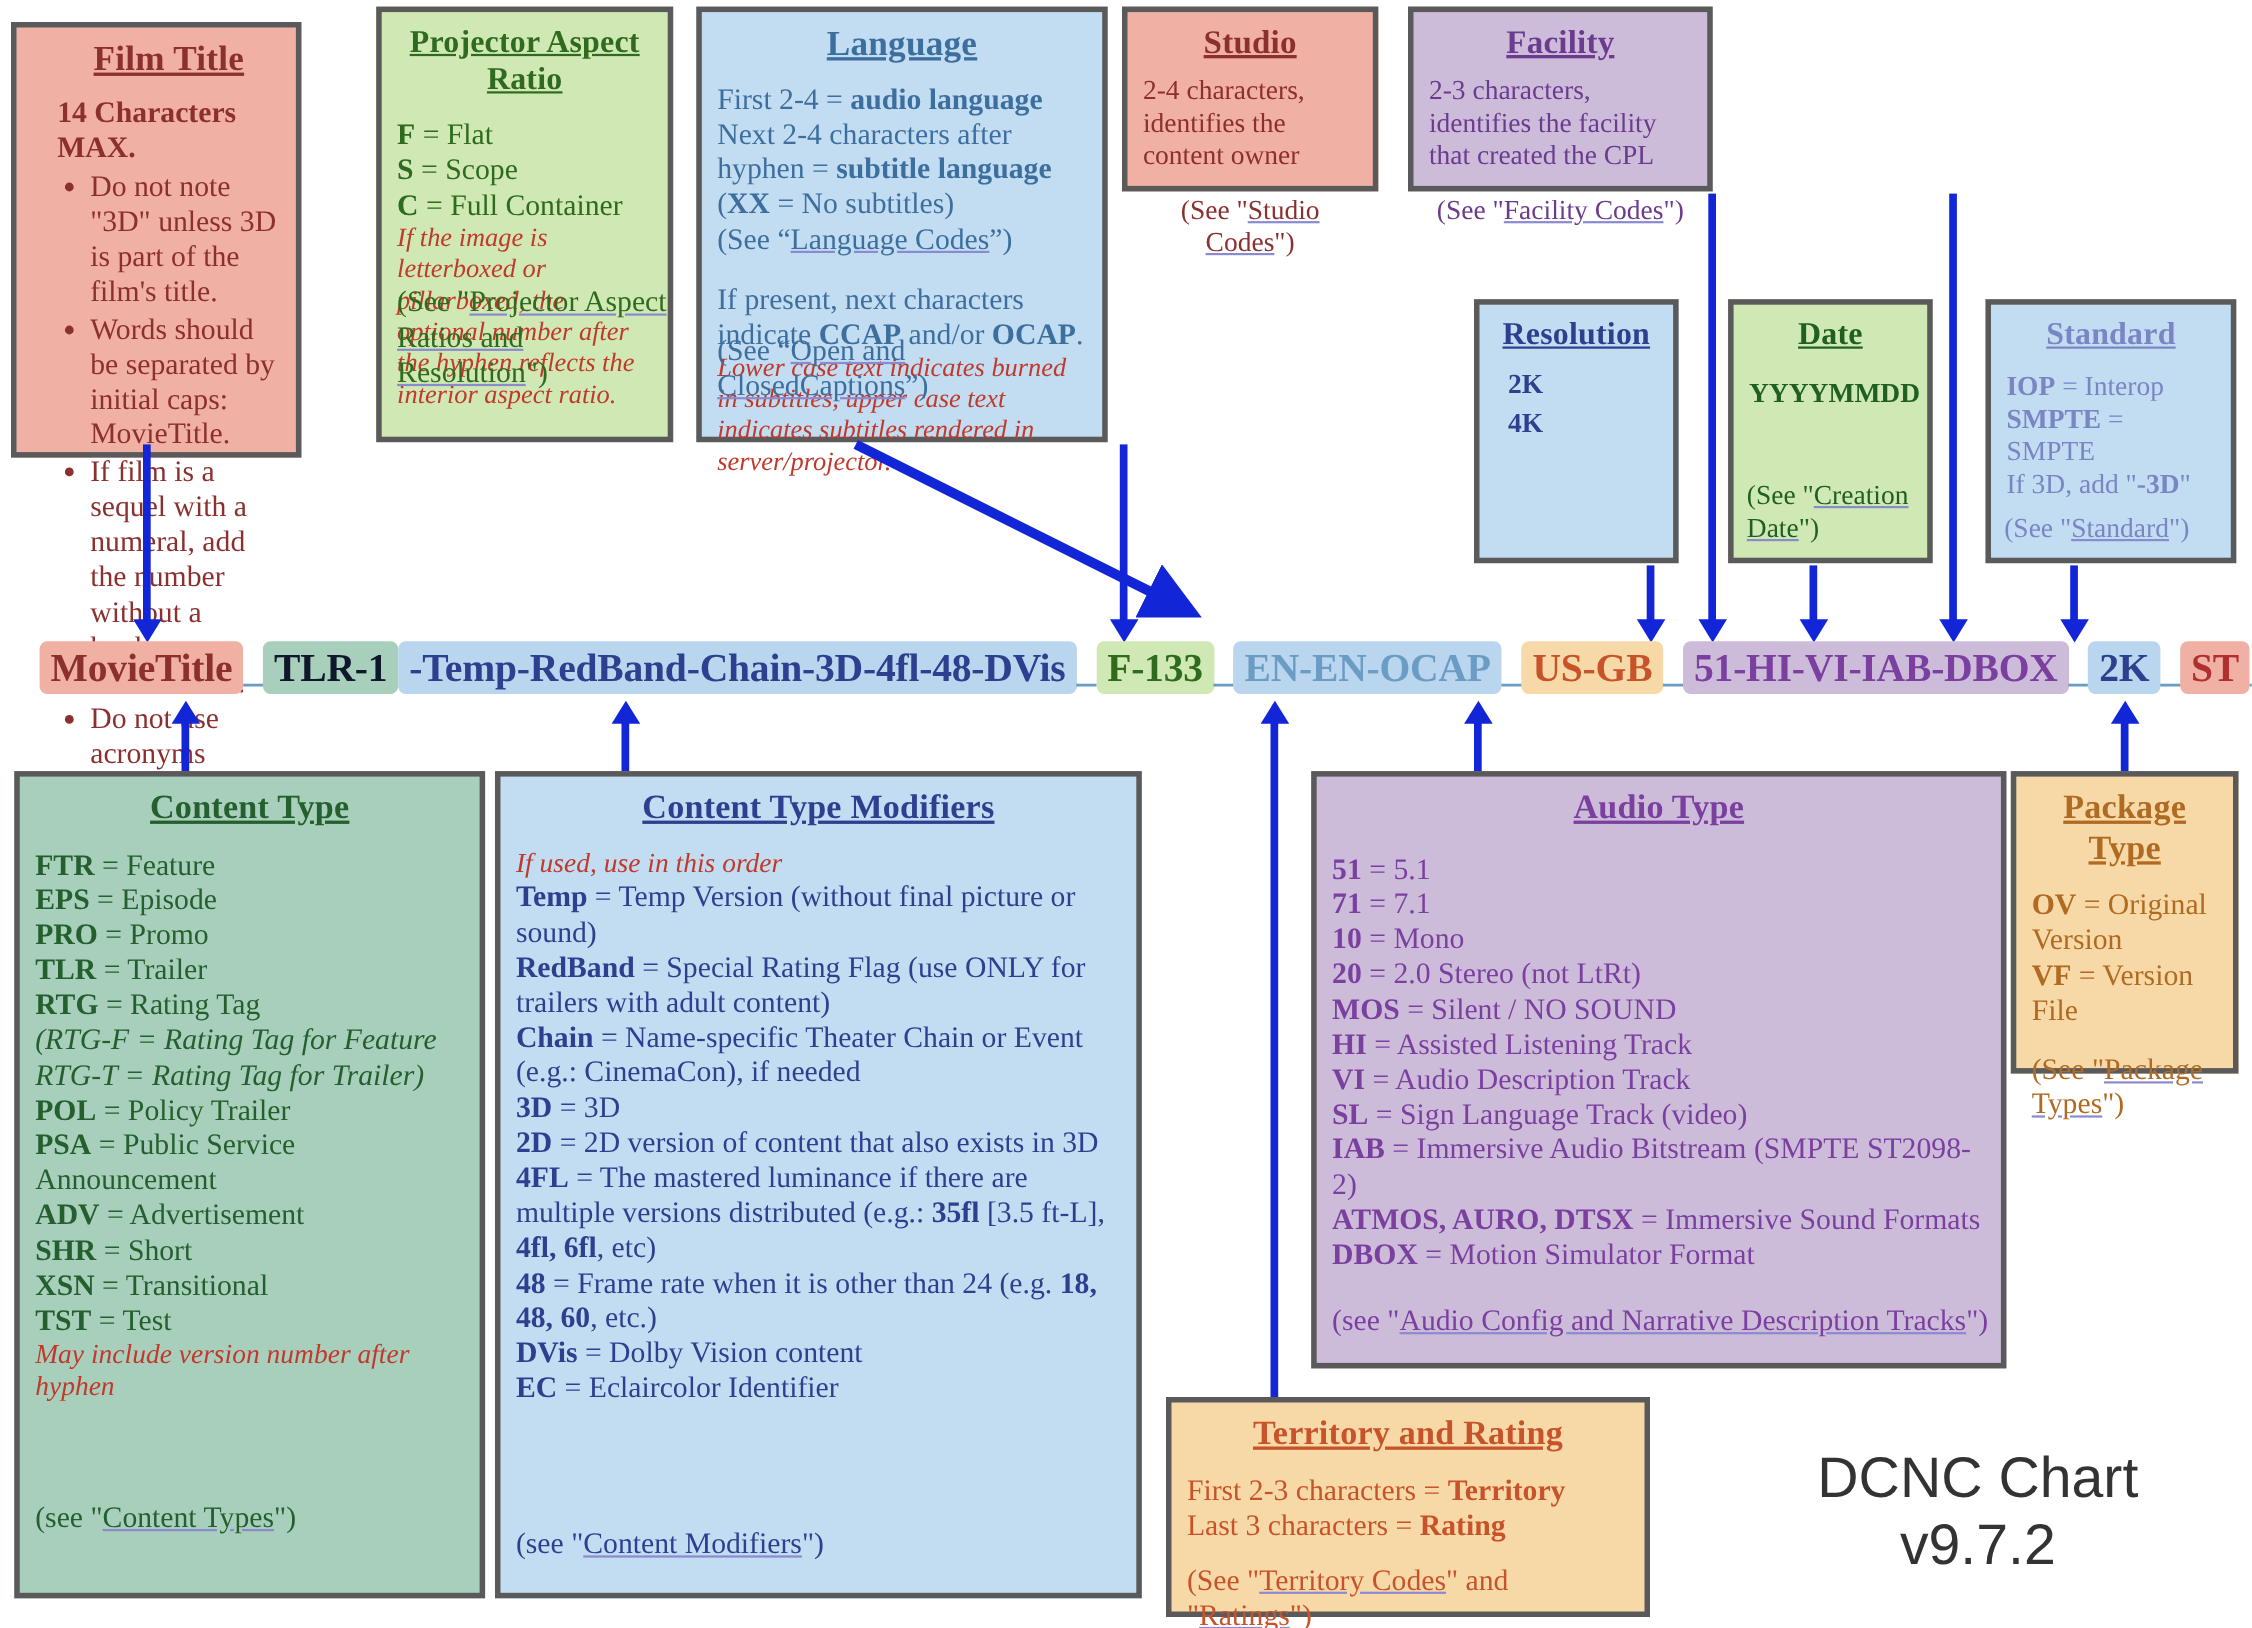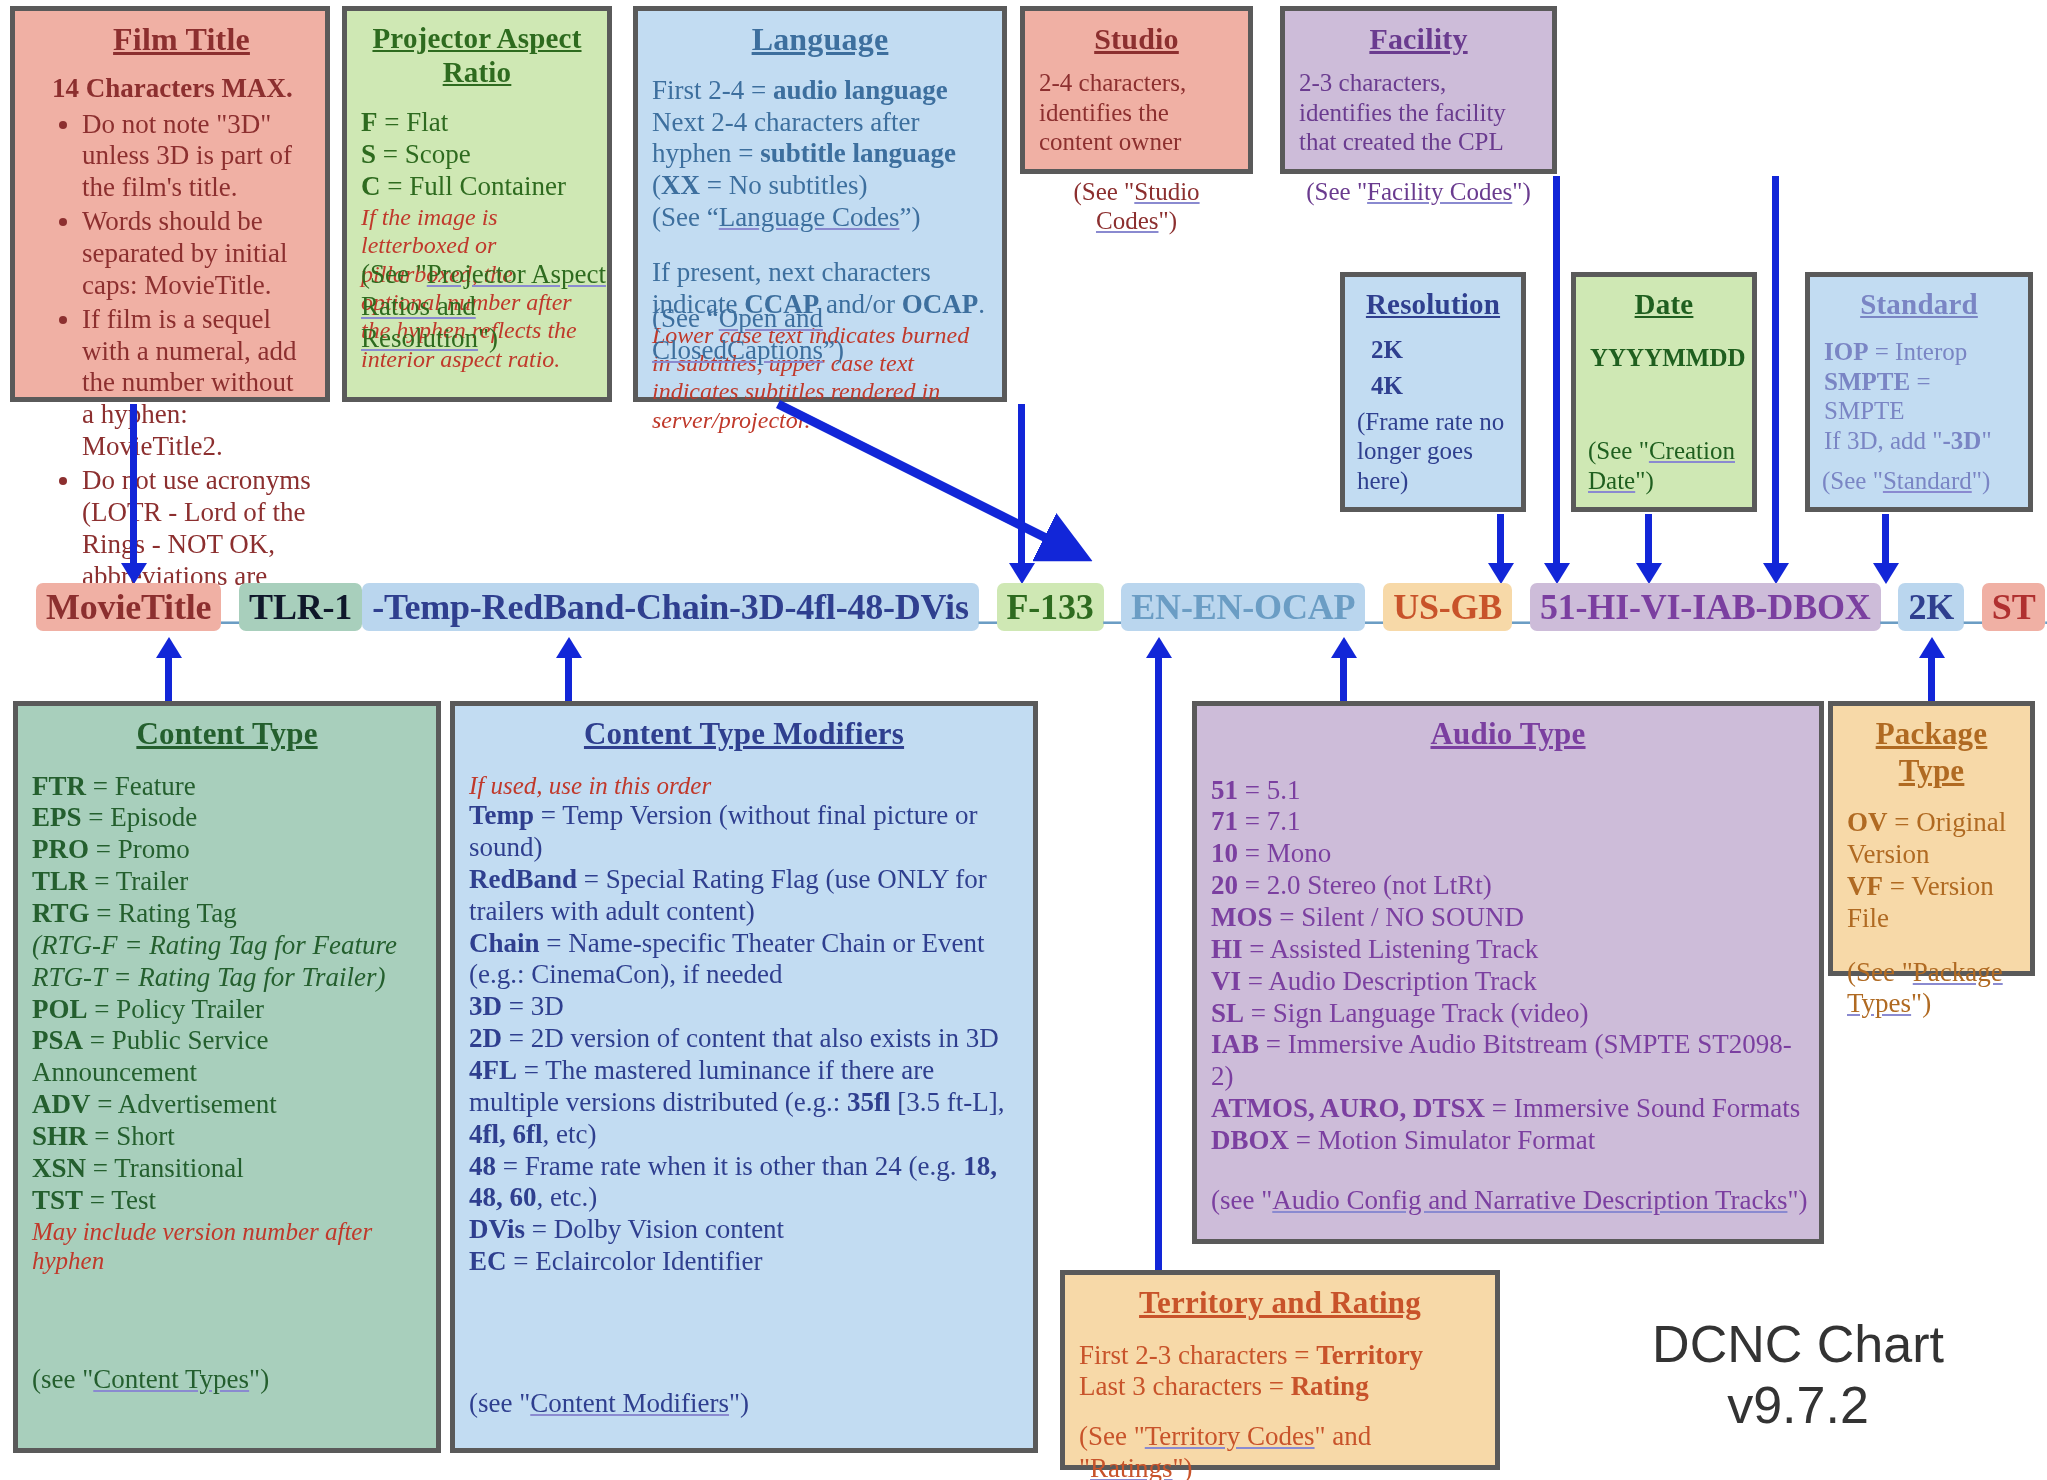--- a/index.html
+++ b/index.html
@@ -84,21 +84,21 @@
     text-align:center;
     font-family:"Liberation Sans", sans-serif;
     font-size:52px;color:#333;line-height:1.18;
   }
 </style>
 </head>
 <body>
 
 <div class="stage">
 
-  <div class="box t-salmon" style="left:10px;top:6px;width:320px;height:396px;font-size:27px;padding-left:37px;">
+  <div class="box t-salmon" style="left:10px;top:20px;width:264px;height:396px;font-size:27px;padding-left:37px;">
     <div class="title" style="font-size:32px;">Film Title</div>
     <div class="b ln" style="margin-bottom:4px;">14 Characters MAX.</div>
     <ul style="margin:0;padding-left:30px;">
       <li style="margin-bottom:2px;">Do not note "3D" unless 3D is part of the film's title.</li>
       <li style="margin-bottom:2px;">Words should be separated by initial caps: MovieTitle.</li>
       <li style="margin-bottom:2px;">If film is a sequel with a numeral, add the number without a hyphen: MovieTitle2.</li>
       <li style="margin-bottom:2px;">Do not use acronyms (LOTR - Lord of the Rings - NOT OK, abbreviations are OK).</li>
     </ul>
   </div>
 
@@ -131,21 +131,20 @@
   <div class="box t-purple" style="left:1280px;top:6px;width:277px;height:168px;font-size:25px;">
     <div class="title" style="font-size:30px;margin-bottom:12px;">Facility</div>
     <div class="ln">2-3 characters, identifies the facility that created the CPL</div>
     <div class="ln" style="margin-top:20px;text-align:center;"><span>(See "</span><span class="lnk">Facility Codes</span><span>")</span></div>
   </div>
 
   <div class="box t-blue2" style="left:1340px;top:272px;width:186px;height:240px;font-size:25px;">
     <div class="title" style="font-size:29px;">Resolution</div>
     <div class="b ln" style="margin-left:12px;margin-bottom:6px;">2K</div>
     <div class="b ln" style="margin-left:12px;">4K</div>
-    <div class="ln" style="position:absolute;left:12px;bottom:12px;width:160px;">(Frame rate no longer goes here)</div>
   </div>
 
   <div class="box t-green2" style="left:1571px;top:272px;width:186px;height:240px;font-size:25px;">
     <div class="title" style="font-size:29px;margin-bottom:22px;">Date</div>
     <div class="b ln" style="text-align:center;">YYYYMMDD</div>
     <div class="ln" style="position:absolute;left:12px;bottom:12px;width:162px;"><span>(See "</span><span class="lnk">Creation Date</span><span>")</span></div>
   </div>
 
   <div class="box t-blue3" style="left:1805px;top:272px;width:228px;height:240px;font-size:25px;">
     <div class="title" style="font-size:29px;margin-bottom:16px;">Standard</div>

